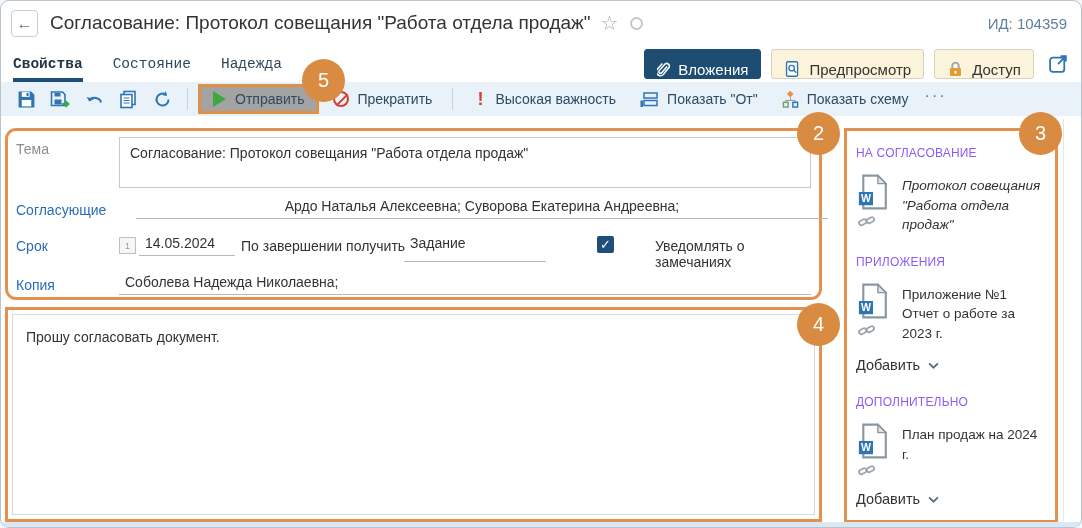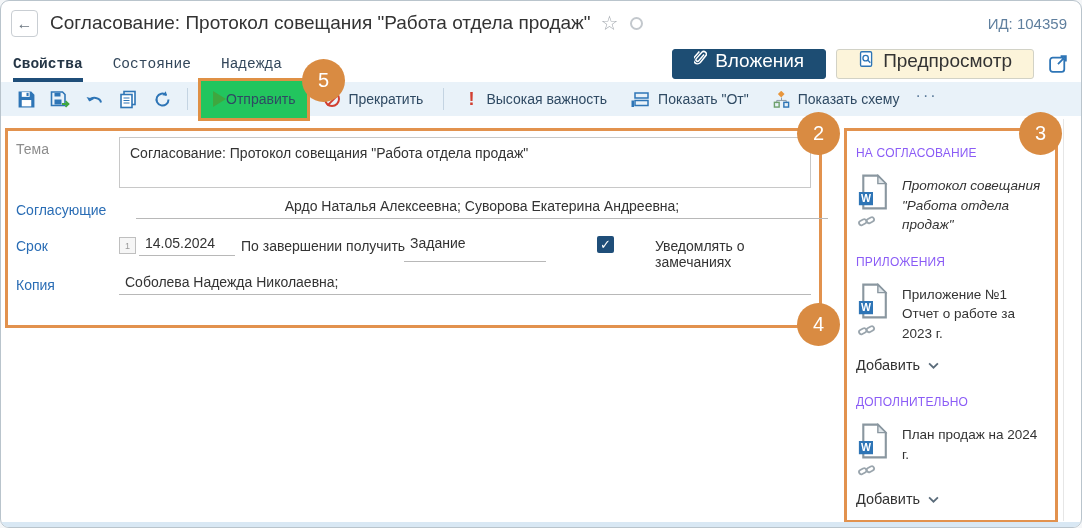--- a/index.html
+++ b/index.html
@@ -24,40 +24,40 @@
   .circle-ind { margin-left:12px; width:13px; height:13px; border:2px solid #c3c8cd; border-radius:50%; }
   .hdr-id { margin-left:auto; font-size:15px; color:#5f7f9e; }
 
   
   .tabrow { display:flex; align-items:center; height:37px; padding:0 12px 0 12px; }
   .tabs { display:flex; gap:30px; height:100%; align-items:center;font-family:Liberation Mono, monospace; }
   .tab { position:relative; font-size:14.5px; color:#33475b; height:100%; display:flex; align-items:center; cursor:pointer; }
   .tab.active { font-weight:bold; color:#253646; }
   .tab.active::after { content:""; position:absolute; left:0; right:0; bottom:0; height:4px; background:#1f4e79; }
   .tab-btns { margin-left:auto; display:flex; gap:10px; align-items:center; }
-  .btn { display:flex; align-items:flex-start; gap:8px; height:30px; padding:0 21px; border-radius:3px; font-size:19px; cursor:pointer; }
+  .btn { display:flex; align-items:flex-end; gap:8px; height:30px; padding:0 12px; border-radius:3px; font-size:15px; cursor:pointer; }
   .btn-dark { background:#1d4d73; color:#fff; border:1px solid #1d4d73; }
   .btn-cream { background:#fcf4da; color:#333; border:1px solid #d2d2c6; }
   .ext-btn { background:none; border:none; padding:0 0 0 4px; cursor:pointer; display:flex; align-items:center; }
 
   
   .toolbar { display:flex; align-items:center; height:34px; background:#e9f2f9; padding:0 10px; gap:4px; font-size:14px; color:#2f4a63; }
   .ticon { width:30px; height:26px; display:flex; align-items:center; justify-content:center; cursor:pointer; }
   .tsep { width:1px; height:22px; background:#c4d4e2; margin:0 6px; }
   .tbtn { display:flex; align-items:center; gap:8px; padding:0 10px; height:28px; cursor:pointer; white-space:nowrap; }
-  .send-wrap { position:relative; border:3px solid #df9045; background:#22c55e; display:flex; align-items:center; height:43px; padding:0 12px; gap:0; cursor:pointer; }
+  .send-wrap { position:relative; border:3px solid #df9045; background:#a3a3a3; display:flex; align-items:center; height:30px; padding:0 12px; gap:9px; cursor:pointer; }
   .play { width:0; height:0; border-left:13px solid #3fa73f; border-top:8px solid transparent; border-bottom:8px solid transparent; }
   .prohibit { width:16px; height:16px; border:2px solid #d23f31; border-radius:50%; position:relative; }
   .prohibit::after { content:""; position:absolute; left:-1px; top:6px; width:16px; height:2px; background:#d23f31; transform:rotate(-45deg); }
   .excl { color:#d23f31; font-weight:bold; font-size:18px; width:14px; text-align:center; }
   .more-dots { letter-spacing:2px; color:#5a7a9a; font-size:16px; padding:0 4px 6px 2px; cursor:pointer; }
 
   
   .frame { position:absolute; border:3px solid #e2924e; background:#fff; }
-  .fields-frame { left:4px; top:127px; width:817px; height:200px; }
+  .fields-frame { left:4px; top:127px; width:817px; height:172px;border-radius:11px; }
   .body-frame   { left:4px; top:306px; width:817px; height:215px; }
   .sidebar-frame{ left:843px; top:127px; width:214px; height:395px; }
 
   .fld-label { position:absolute; left:8px; font-size:14px; }
   .lbl-gray { color:#8d8d8d; }
   .lbl-blue { color:#2a6db5; cursor:pointer; }
   .fld-value { position:absolute; font-size:14px; color:#333; }
   .u-line { border-bottom:1px solid #b8b8b8; }
 
   .subject-box {
@@ -129,20 +129,30 @@
       </button>
       <button class="btn btn-cream">
         <span>
           <svg width="17" height="18" viewBox="0 0 20 20">
               <rect x="3" y="1.5" width="13" height="17" rx="1.5" fill="#fff" stroke="#2e75b6" stroke-width="1.6"></rect>
               <circle cx="9" cy="9" r="3.2" fill="none" stroke="#2e75b6" stroke-width="1.6"></circle>
               <path d="M11.3 11.3l3.2 3.2" stroke="#2e75b6" stroke-width="1.6"></path>
             </svg>
         </span>
         <span>Предпросмотр</span>
+      </button>
+      <button class="btn btn-cream">
+        <span>
+          <svg width="17" height="18" viewBox="0 0 20 20">
+              <path d="M6.2 9V6.3a3.8 3.8 0 0 1 7.6 0V9" fill="none" stroke="#9aa5ad" stroke-width="2.2"></path>
+              <rect x="3.5" y="8.8" width="13" height="9.5" rx="1.5" fill="#e39b33"></rect>
+              <rect x="8.8" y="12" width="2.4" height="3.6" rx="1.2" fill="#fff"></rect>
+            </svg>
+        </span>
+        <span>Доступ</span>
       </button>
       <button class="ext-btn">
         <span>
           <svg width="21" height="21" viewBox="0 0 20 20">
               <rect x="2" y="4.5" width="13.5" height="13.5" rx="2.5" fill="none" stroke="#2e75b6" stroke-width="1.7"></rect>
               <path d="M9.5 10.5L16.5 3.5M12 3h5v5" stroke="#2e75b6" stroke-width="1.7" fill="none"></path>
             </svg>
         </span>
       </button>
     </div>
@@ -241,20 +251,23 @@
     <div class="fld-value u-line" style="left:131px; top:104px; width:96px; padding:0 4px 4px 6px;">14.05.2024</div>
     <div class="fld-value lbl-blue" style="left:233px; top:107px;">По завершении получить</div>
     <div class="fld-value u-line" style="left:396px; top:104px; width:142px; padding:0 4px 10px 6px;">Задание</div>
     <div class="chk">✓</div>
     <div class="fld-value" style="left:615px; top:107px;margin-left:32px;">Уведомлять о замечаниях</div>
 
     <div class="fld-label lbl-blue" style="top:146px">Копия</div>
     <div class="fld-value u-line" style="left:111px; top:143px; width:692px; padding:0 6px 4px 6px;">Соболева Надежда Николаевна;</div>
   </div>
 
+  <div class="frame body-frame">
+    <div class="body-inner">Прошу согласовать документ.</div>
+  </div>
 
   <div class="frame sidebar-frame">
     <div class="sb-content">
 
       <div class="sb-title">НА СОГЛАСОВАНИЕ</div>
       <div class="doc-item">
         <div class="doc-icons">
           <span>
             <svg width="30" height="36" viewBox="0 0 34 40">
                 <path d="M6 1.5h16.5l9 9V38.5H6z" fill="#fff" stroke="#8a97a0" stroke-width="2.4"></path>

